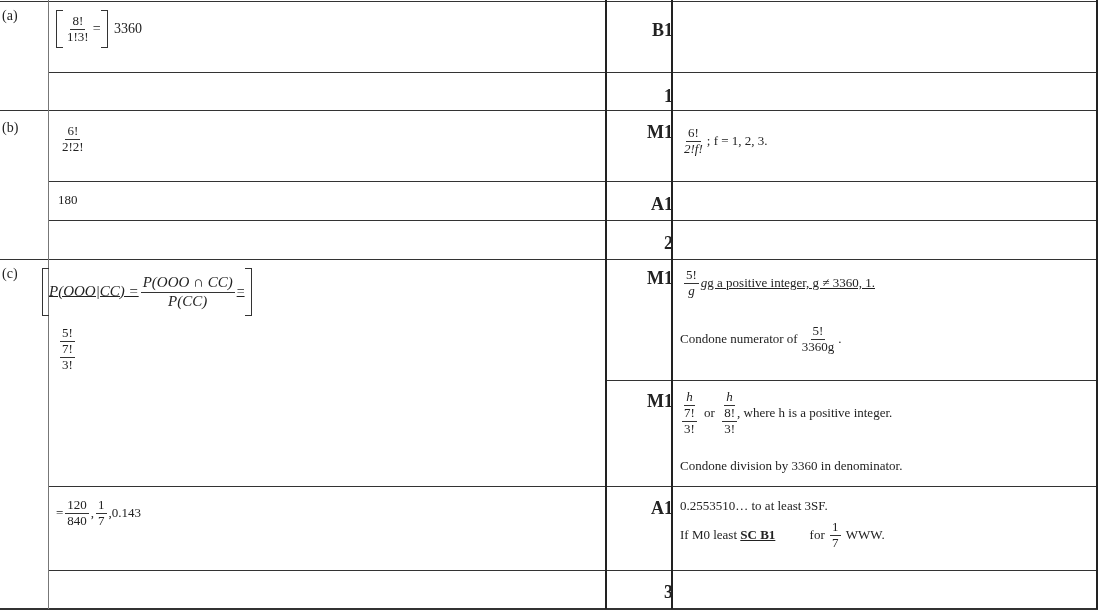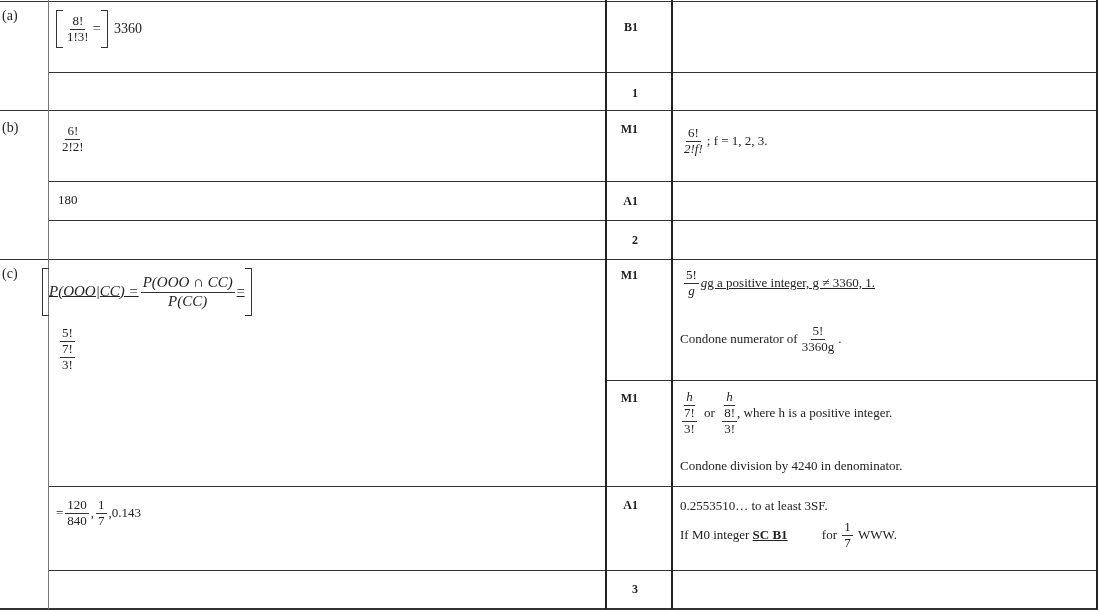--- a/index.html
+++ b/index.html
@@ -2,21 +2,21 @@
 <html><head>
 <meta charset="utf-8">
 <style>
   html, body { margin:0; padding:0; background:#ffffff; }
   body { width:1100px; height:612px; position:relative; overflow:hidden;
          font-family:"Liberation Serif", "DejaVu Serif", serif; color:#222; }
   .hline { position:absolute; left:0; height:0; border-top:1.5px solid #333; }
   .vline { position:absolute; top:0; width:0; }
   .cell { position:absolute; font-size:14px; line-height:1.15; }
   .qlabel { position:absolute; left:2px; font-size:14px; }
-  .mark { position:absolute; left:580px; width:58px; text-align:right; font-weight:bold; font-size:12px; }
+  .mark { position:absolute; left:615px; width:58px; text-align:right; font-weight:bold; font-size:18px; }
   .frac { display:inline-flex; flex-direction:column; align-items:center; vertical-align:middle; margin:0 2px; }
   .frac > span { display:block; padding:0 2px; line-height:1.15; }
   .frac > span.num { border-bottom:1px solid #333; }
   .it { font-style:italic; }
   .bl { display:inline-block; vertical-align:middle; width:6px; border:1.5px solid #333; border-right:none; }
   .br { display:inline-block; vertical-align:middle; width:6px; border:1.5px solid #333; border-left:none; }
   .small { font-size:13px; }
   b { font-weight:bold;text-decoration:underline; }
 </style>
 </head>
@@ -102,35 +102,35 @@
       <span class="num">7!</span>
       <span>3!</span>
     </span>
   <span style="vertical-align:middle;margin:8px 4px;">or</span>
   <span class="frac" style="margin:0;">
       <span class="num it">h</span>
       <span class="num">8!</span>
       <span>3!</span>
     </span><span style="vertical-align:middle;">, where h is a positive integer.</span>
 </div>
-<div class="cell small" style="left:680px;top:459px;">Condone division by 4240 in denominator.</div>
+<div class="cell small" style="left:680px;top:459px;">Condone division by 3360 in denominator.</div>
 
 <div class="cell small" style="left:56px;top:498px;">
   <span style="vertical-align:middle;">=</span><span class="frac">
       <span class="num">120</span>
       <span>840</span>
     </span><span style="vertical-align:middle;">,</span><span class="frac">
       <span class="num">1</span>
       <span>7</span>
     </span><span style="vertical-align:middle;">,0.143</span>
 </div>
 <div class="mark" style="top:498px;">A1</div>
 <div class="cell small" style="left:680px;top:499px;">0.2553510… to at least 3SF.</div>
 <div class="cell small" style="left:680px;top:520px;">
-  <span style="vertical-align:middle;">If M0 integer</span>
+  <span style="vertical-align:middle;">If M0 least</span>
   <b style="vertical-align:middle;">SC B1</b>
   <span style="vertical-align:middle;margin-left:31px;">for</span>
   <span class="frac">
       <span class="num">1</span>
       <span>7</span>
     </span>
   <span style="vertical-align:middle;">WWW.</span>
 </div>
 <div class="mark" style="top:582px;">3</div>
 

